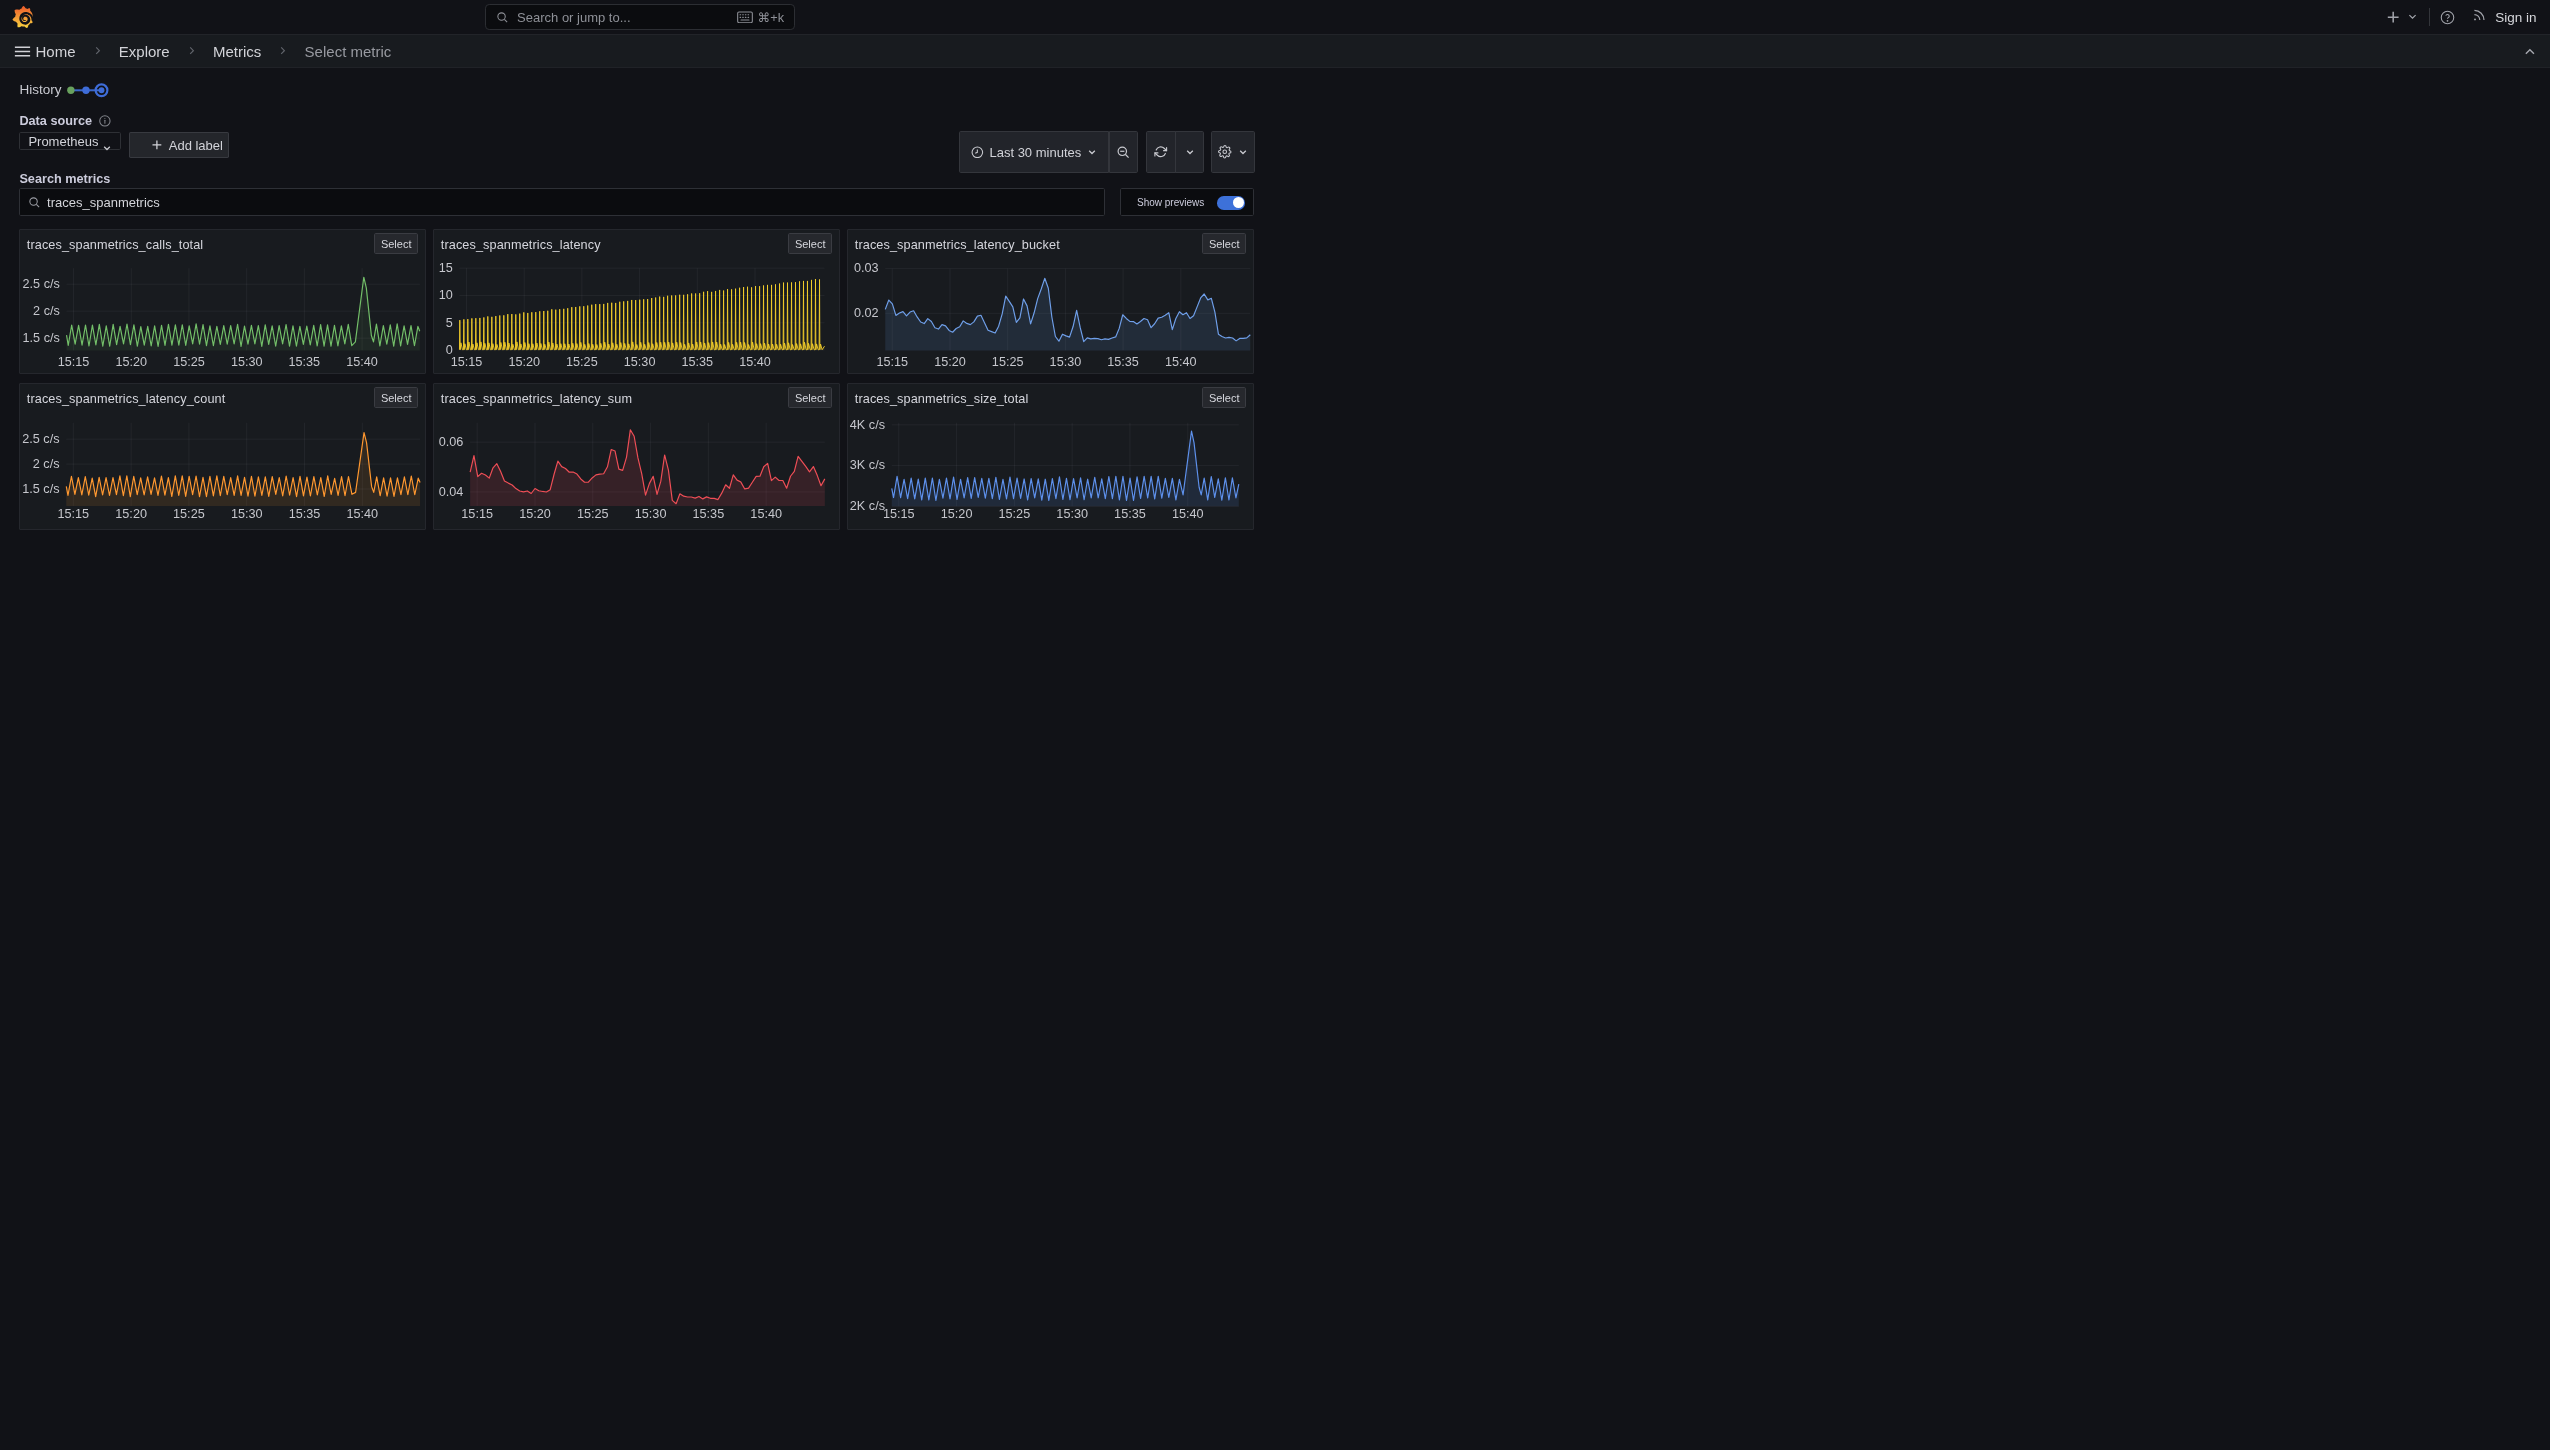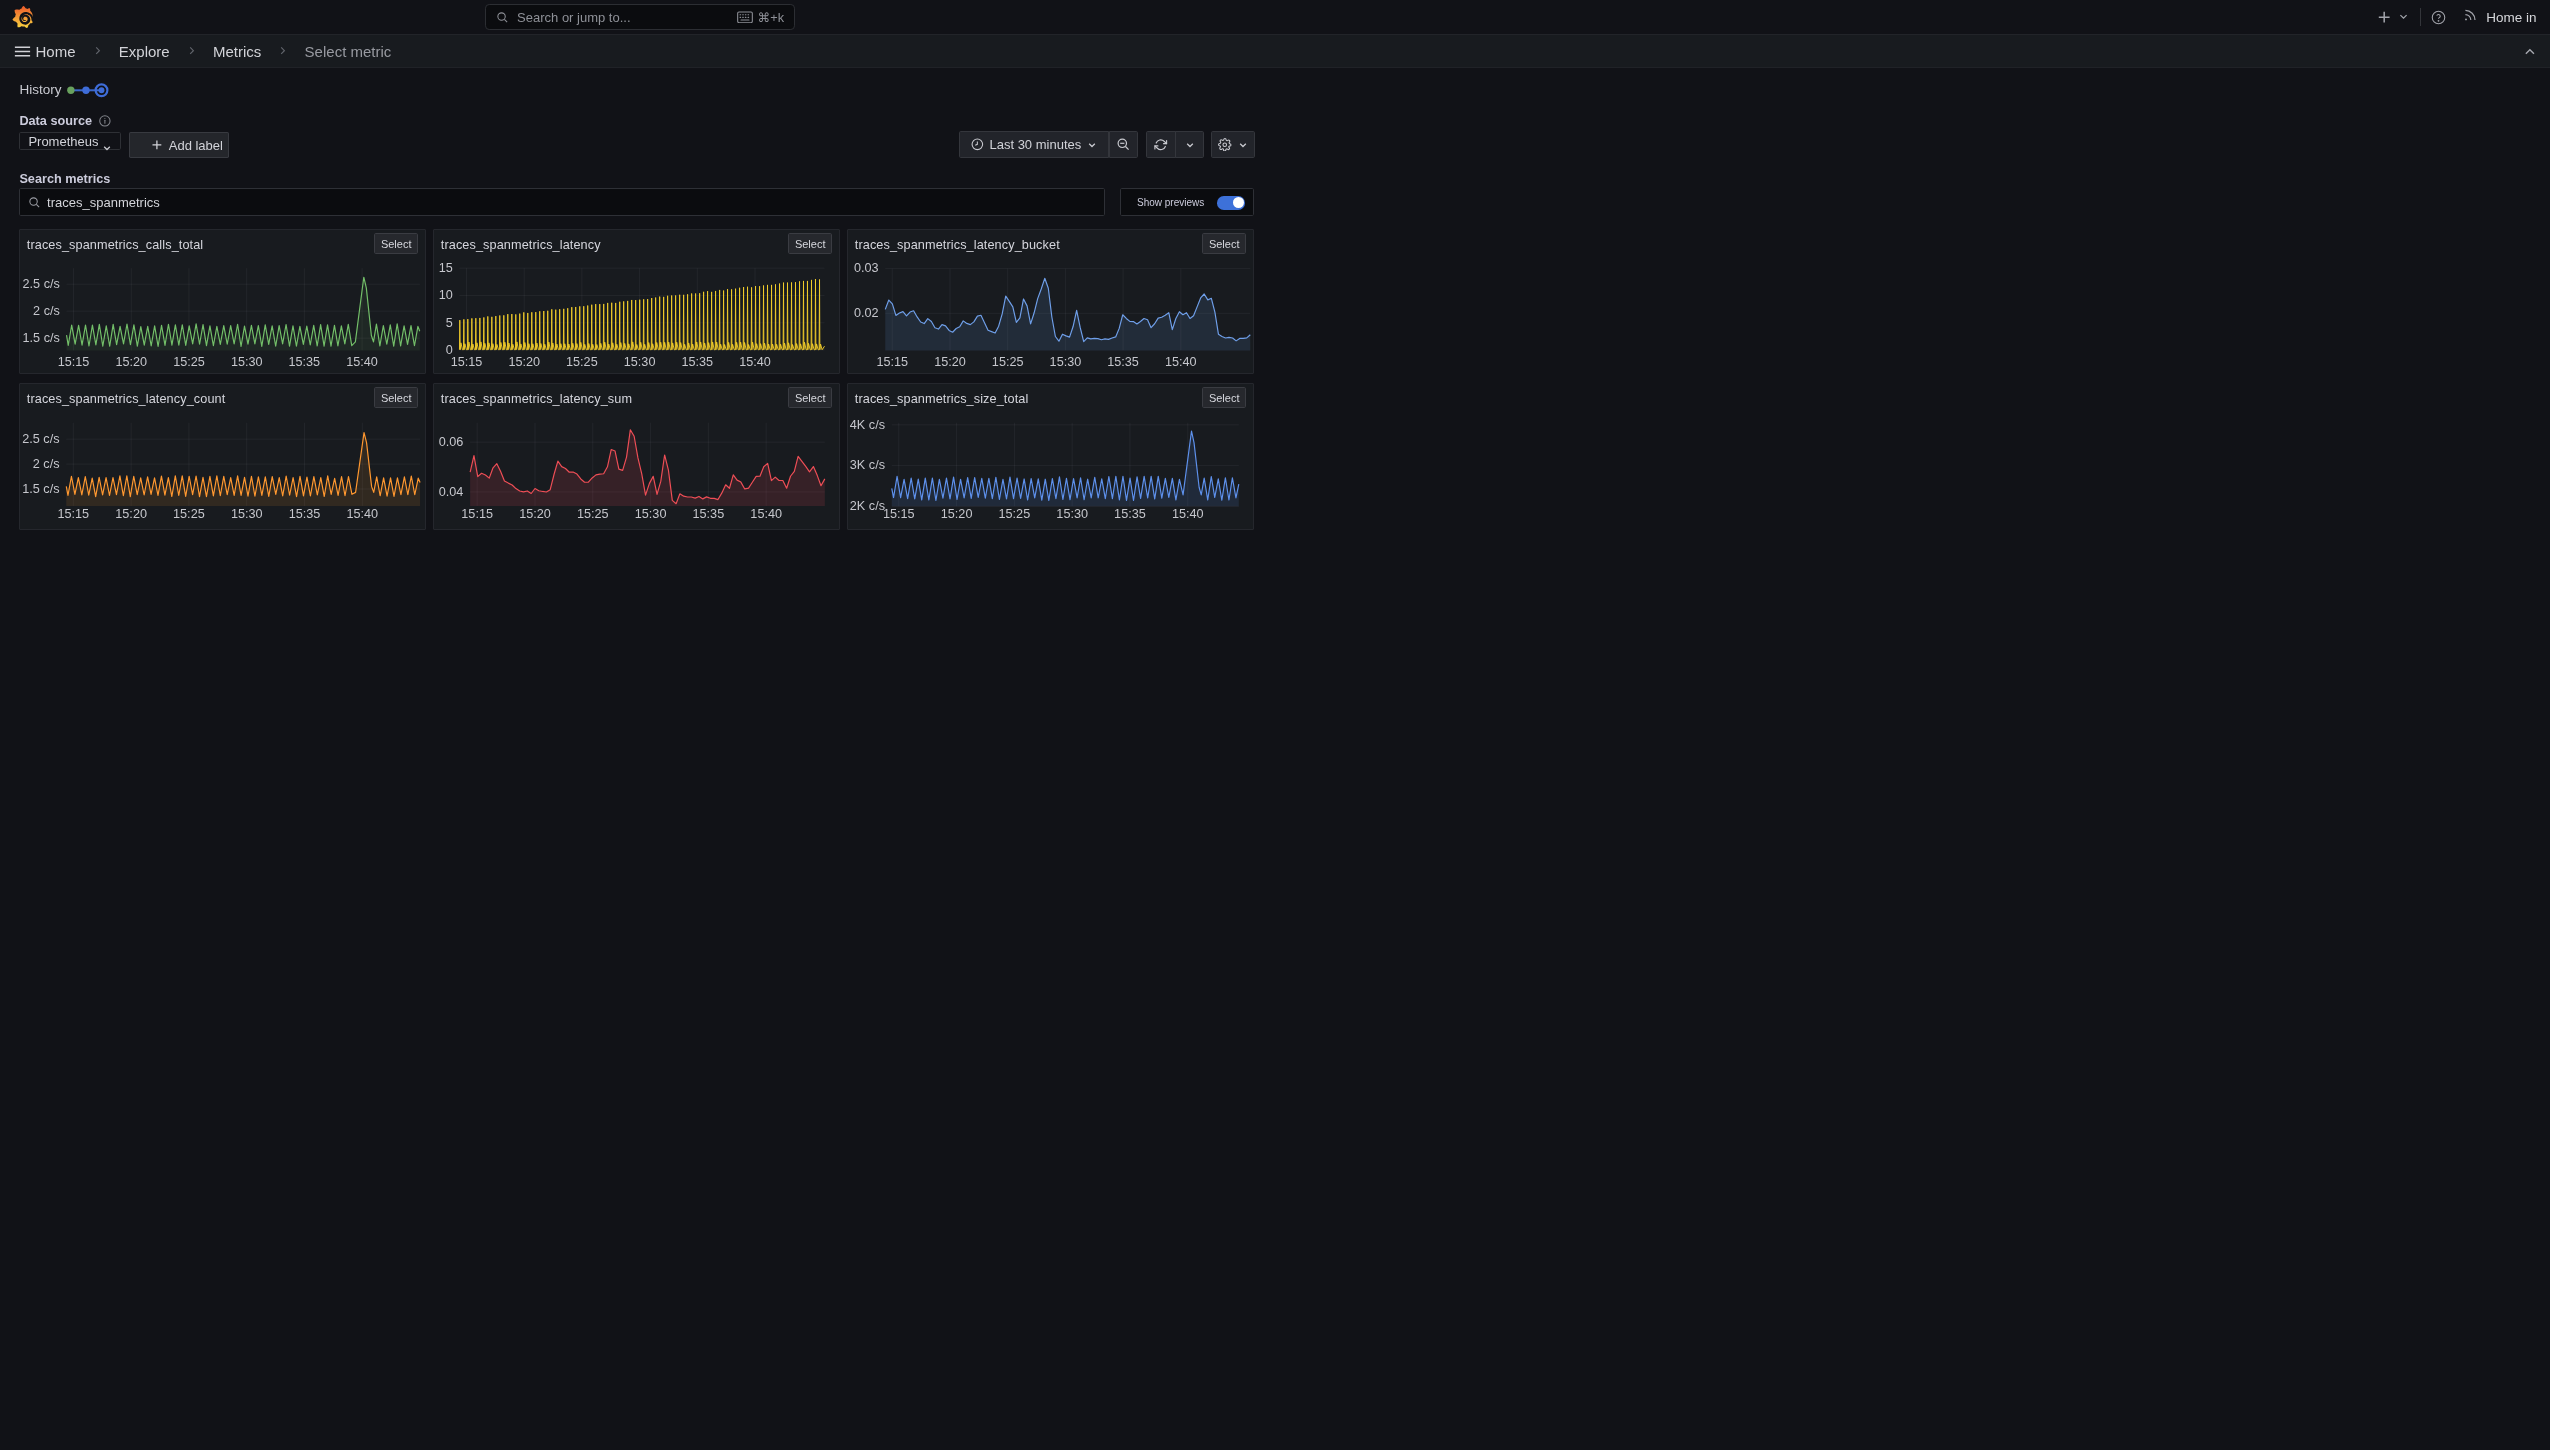--- a/index.html
+++ b/index.html
@@ -10,21 +10,21 @@
 .navsep { width:0.8px; height:18.6px; background:#33353a; margin:0 11px; }
 .signin { color:#d6d7db; font-size:13.5px; font-weight:500; margin-left:8.4px; }
 .crumbbar { position:absolute; left:0; top:34px; width:100%; height:34px; background:#181b1f; border-top:0.8px solid #222429; border-bottom:0.8px solid #202227; display:flex; align-items:center; padding:0 13.5px; }
 .crumbs { display:flex; align-items:center; gap:17px; margin-left:5px; font-size:15px; color:#d2d3d8; }
 .crumbs .dim { color:#989aa1; }
 .chevup { position:absolute; right:14.4px; top:11px; }
 .hist { position:absolute; left:19.4px; top:82px; display:flex; align-items:center; color:#c9cad1; font-size:13.5px; }
 .lbl { position:absolute; color:#ccccdc; font-size:12.7px; font-weight:700; display:flex; align-items:center; gap:6.8px; }
 .select { position:absolute; height:18px; background:#111217; border:0.8px solid #2e3035; border-radius:1.7px; display:flex; align-items:center; color:#d2d3d9; font-size:13px; }
 .btn { position:absolute; height:26px; background:#24262b; border:0.8px solid rgba(204,204,220,0.12); border-radius:1.7px; display:flex; align-items:center; justify-content:center; gap:5.9px; color:#d2d3d9; font-size:13px; font-weight:500;padding-left:16px; }
-.tbtn { position:absolute; height:27px; background:#22242a; border:0.8px solid #34363c; border-radius:1.7px; display:flex; align-items:center; justify-content:center; gap:5.9px; color:#d2d3d9; font-size:13px; font-weight:500; }
+.tbtn { position:absolute; height:42px; background:#22242a; border:0.8px solid #34363c; border-radius:1.7px; display:flex; align-items:center; justify-content:center; gap:5.9px; color:#d2d3d9; font-size:13px; font-weight:500; }
 .input { position:absolute; background:#0b0c0f; border:0.8px solid #2e3036; border-radius:1.7px; display:flex; align-items:center; color:#d4d5da; font-size:13px; }
 .panel { position:absolute; background:#181b1f; border:0.8px solid #25272d; border-radius:1px; }
 .ptitle { position:absolute; left:6.8px; top:7.6px; font-size:12.7px; font-weight:500; color:#d5d6dd; letter-spacing:0.1px; }
 .selbtn { position:absolute; right:6.8px; top:3.4px; width:44px; height:21px; background:#26282d; border:0.8px solid #3a3c42; border-radius:1.7px; color:#d7d8de; font-size:11px; font-weight:500; font-family:"Liberation Sans",sans-serif; }
 .toggle { position:absolute; right:7.6px; top:7.2px; width:28px; height:13.5px; background:#3d71d9; border-radius:6.8px; }
 .toggle::after { content:""; position:absolute; right:1.3px; top:1.3px; width:11px; height:11px; background:#fff; border-radius:50%; }
 </style></head>
 <body>
 <div class="topnav">
   <svg width="21" height="22" viewBox="0 0 61 65" style="position:absolute;left:11.8px;top:5.9px">
@@ -61,21 +61,21 @@
     <svg width="15" height="15" viewBox="0 0 24 24" fill="none" stroke="#a2a4ab" stroke-width="1.7">
         <circle cx="12" cy="12" r="10"></circle>
         <path d="M9.2 9a2.9 2.9 0 015.6 1c0 1.9-2.8 2.3-2.8 3.8"></path>
         <circle cx="12" cy="17.3" r="0.6" fill="#a2a4ab"></circle>
       </svg>
     <span style="margin-left:17px"><svg width="14.4" height="14.4" viewBox="0 0 24 24" fill="none" stroke="#a2a4ab" stroke-width="2">
           <path d="M4 11a9 9 0 019 9"></path>
           <path d="M4 4a16 16 0 0116 16"></path>
           <circle cx="5" cy="19" r="1.6" fill="#a2a4ab" stroke="none"></circle>
         </svg></span>
-    <span class="signin">Home in</span>
+    <span class="signin">Sign in</span>
   </div>
 </div>
 <div class="crumbbar">
   <svg width="17" height="11" viewBox="0 0 20 13" stroke="#d0d1d6" stroke-width="2" fill="none">
       <path d="M1 1.5h18M1 6.5h18M1 11.5h18"></path>
     </svg>
   <div class="crumbs">
       <span>Home</span>
       <svg width="9.3" height="9.3" viewBox="0 0 16 16" stroke="#62656c" stroke-width="2" fill="none">
         <path d="M5.5 2.5L11 8l-5.5 5.5"></path>

